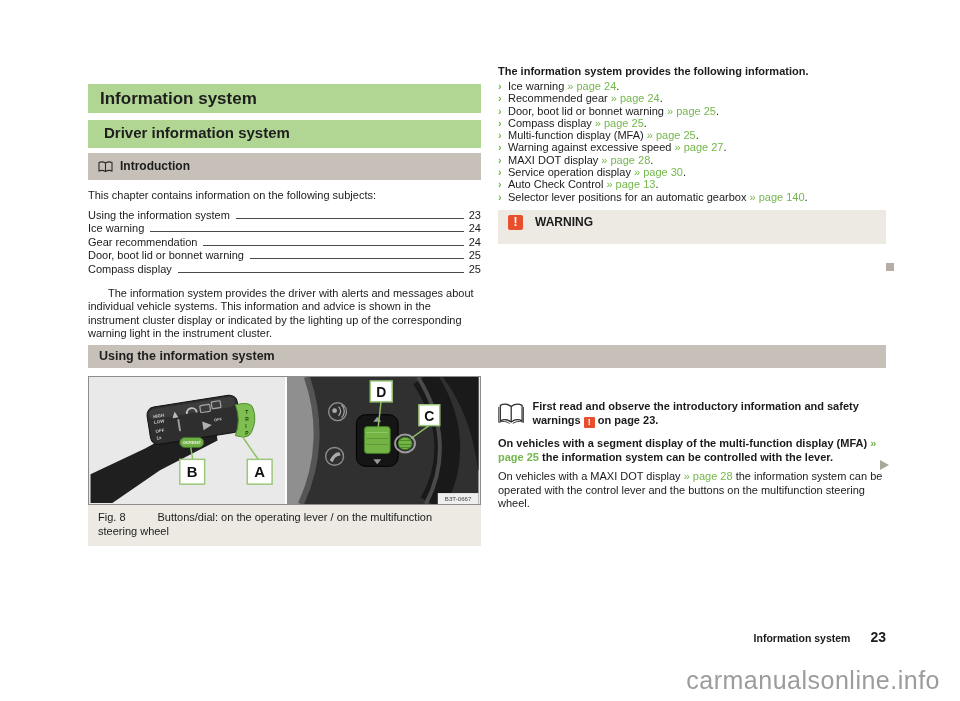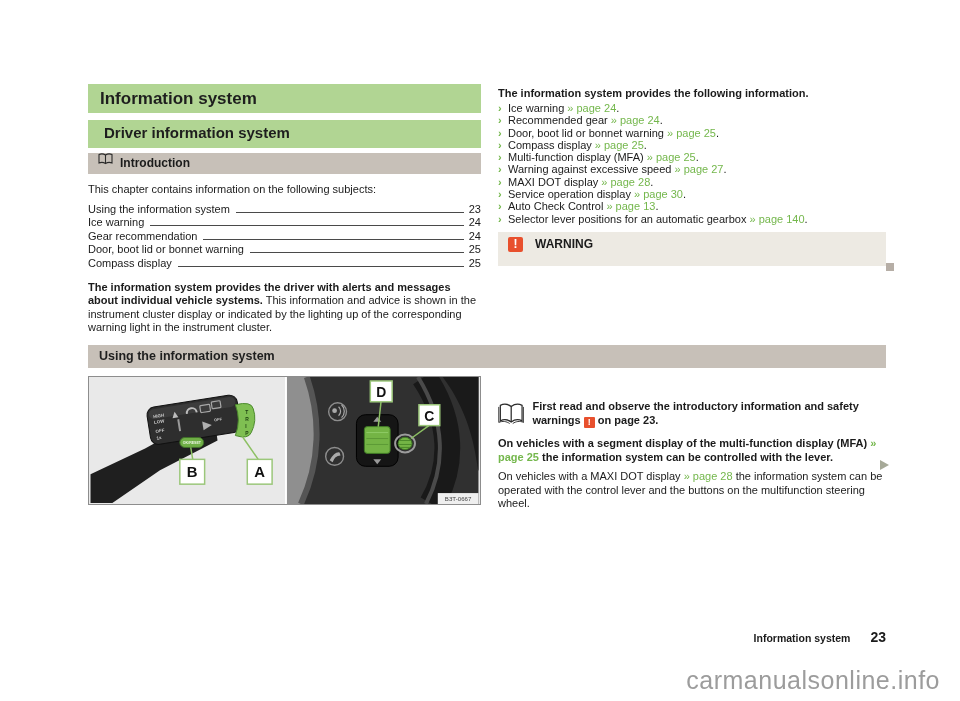--- a/index.html
+++ b/index.html
@@ -4,45 +4,45 @@
 <style>
   * { margin:0; padding:0; box-sizing:border-box; }
   html,body { width:960px; height:701px; background:#ffffff; font-family:"Liberation Sans", sans-serif; color:#1b1b1b; }
   .page { position:relative; width:960px; height:701px; background:#fff; overflow:hidden; }
 
   
   .col-left { position:absolute; left:88px; top:84px; width:393px; }
   .bar-green { background:#b1d593; font-weight:bold; color:#1e1e1e; }
   .h1bar { height:29px; font-size:17px; line-height:29px; padding-left:12px; }
   .h2bar { height:28px; font-size:15px; line-height:26px; padding-left:16px; margin-top:7px; }
-  .h3bar { height:21px; background:#c7c0b8; font-size:12px; font-weight:bold; line-height:21px; padding-left:10px; margin-top:5px; display:flex; align-items:flex-start; gap:7px; }
+  .h3bar { height:27px; background:#c7c0b8; font-size:12px; font-weight:bold; line-height:21px; padding-left:10px; margin-top:5px; display:flex; align-items:center; gap:7px; }
   .h3bar svg { flex:0 0 auto; }
 
   .intro-lead { font-size:11px; margin-top:9px; }
 
   .toc { margin-top:8px; }
   .toc-row { display:flex; align-items:baseline; font-size:11px; height:13.4px; }
   .toc-label { white-space:nowrap; }
   .toc-line { flex:1; border-bottom:1px solid #4a4a4a; margin:0 5px 3px 6px; }
   .toc-page { white-space:nowrap; }
 
   .summary { font-size:11px; line-height:13.5px; margin-top:11px; width:390px; }
-  .b { font-weight:bold; }
+  .b { font-weight:normal;margin-left:20px; }
 
   
   .section-bar { position:absolute; left:88px; top:345px; width:798px; height:23px; background:#c7c0b8; font-size:12.5px; font-weight:bold; line-height:23px; padding-left:11px; color:#1e1e1e; }
 
   
   .figure { position:absolute; left:88px; top:376px; width:393px; }
   .fig-img { width:393px; height:129px; border:1px solid #8d8d8d; display:block; background:#e9e9e9; }
   .fig-caption { background:#edeae3; padding:6px 10px 8px 10px; font-size:11px; line-height:13.5px; }
   .fig-prefix { font-weight:normal; margin-right:12px; }
 
   
-  .col-right { position:absolute; left:498px; top:87px; width:388px; }
+  .col-right { position:absolute; left:498px; top:65px; width:388px; }
   .lead { font-size:11px; font-weight:bold; margin-bottom:3px; }
   .info-list { list-style:none; }
   .info-list li { font-size:11px; line-height:12.3px; padding-left:10px; position:relative; }
   .chev { position:absolute; left:0; top:0; color:#74b74c; font-weight:bold; }
   a.glink, .glink { color:#74b74c; text-decoration:none; cursor:pointer; }
 
   .warnbox { margin-top:7px; background:#edeae3; padding:5px 10px 9px 10px; position:relative; }
   .warn-head { display:flex; align-items:center; gap:12px; margin-bottom:5px; }
   .warn-icon { width:15px; height:15px; background:#e8502d; color:#fff; font-weight:bold; font-size:12px; text-align:center; line-height:15px; border-radius:2px; }
   .warn-title { font-size:12px; font-weight:bold; }
@@ -215,20 +215,23 @@
           <rect x="331" y="28" width="21" height="21" fill="#ffffff" stroke="#9bc77a" stroke-width="1.5"></rect>
           <text x="341.5" y="44" font-size="14" font-weight="bold" fill="#111" text-anchor="middle">C</text>
         </g>
 
         <g>
           <rect x="350" y="117" width="41" height="11" fill="#efefef"></rect>
           <text x="370.5" y="125" font-size="6.2" fill="#444" text-anchor="middle">B3T-0667</text>
         </g>
       </g>
     </svg>
+    <div class="fig-caption">
+      <span class="fig-prefix">Fig. 8</span><span class="b">Buttons/dial: on the operating lever / on the multifunction steering wheel</span>
+    </div>
   </div>
 
   <div class="col-right">
     <div class="lead">The information system provides the following information.</div>
     <ul class="info-list">
       <li><span class="chev">›</span><span>Ice warning </span><a class="glink">» page 24</a><span>.</span></li>
       <li><span class="chev">›</span><span>Recommended gear </span><a class="glink">» page 24</a><span>.</span></li>
       <li><span class="chev">›</span><span>Door, boot lid or bonnet warning </span><a class="glink">» page 25</a><span>.</span></li>
       <li><span class="chev">›</span><span>Compass display </span><a class="glink">» page 25</a><span>.</span></li>
       <li><span class="chev">›</span><span>Multi-function display (MFA) </span><a class="glink">» page 25</a><span>.</span></li>

